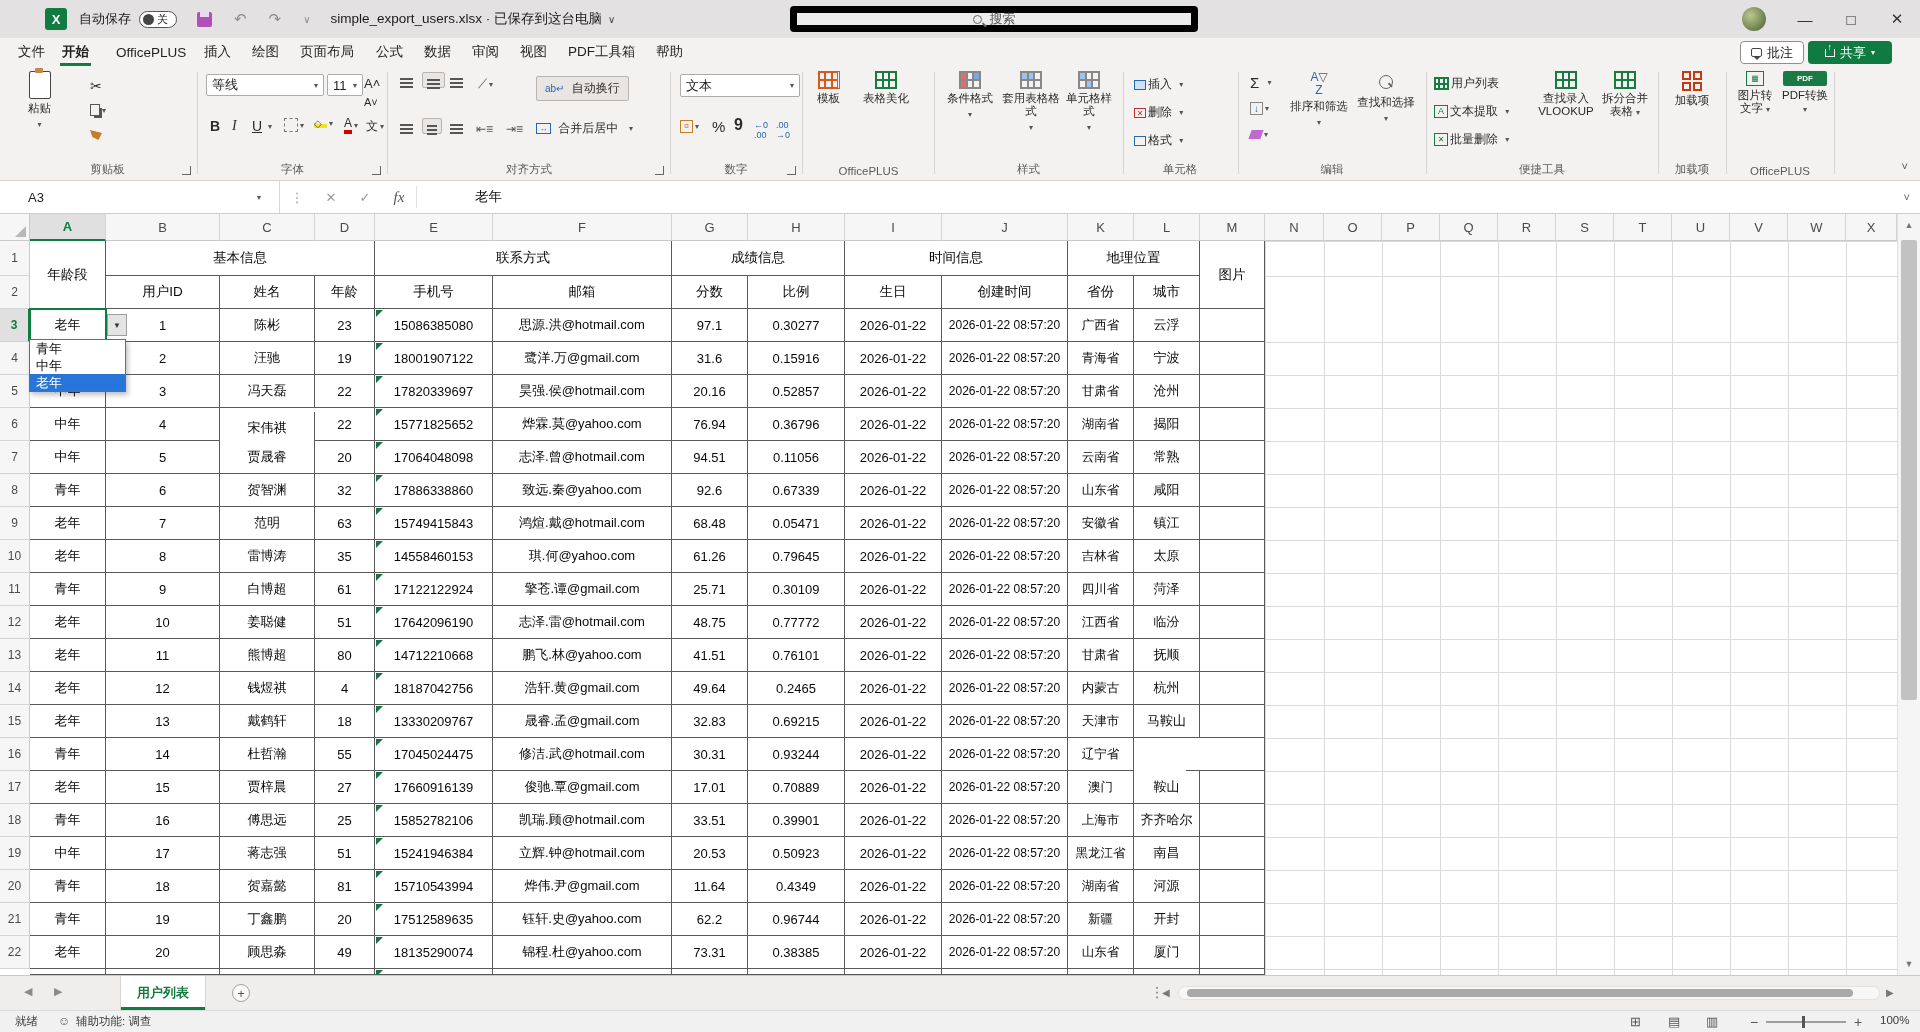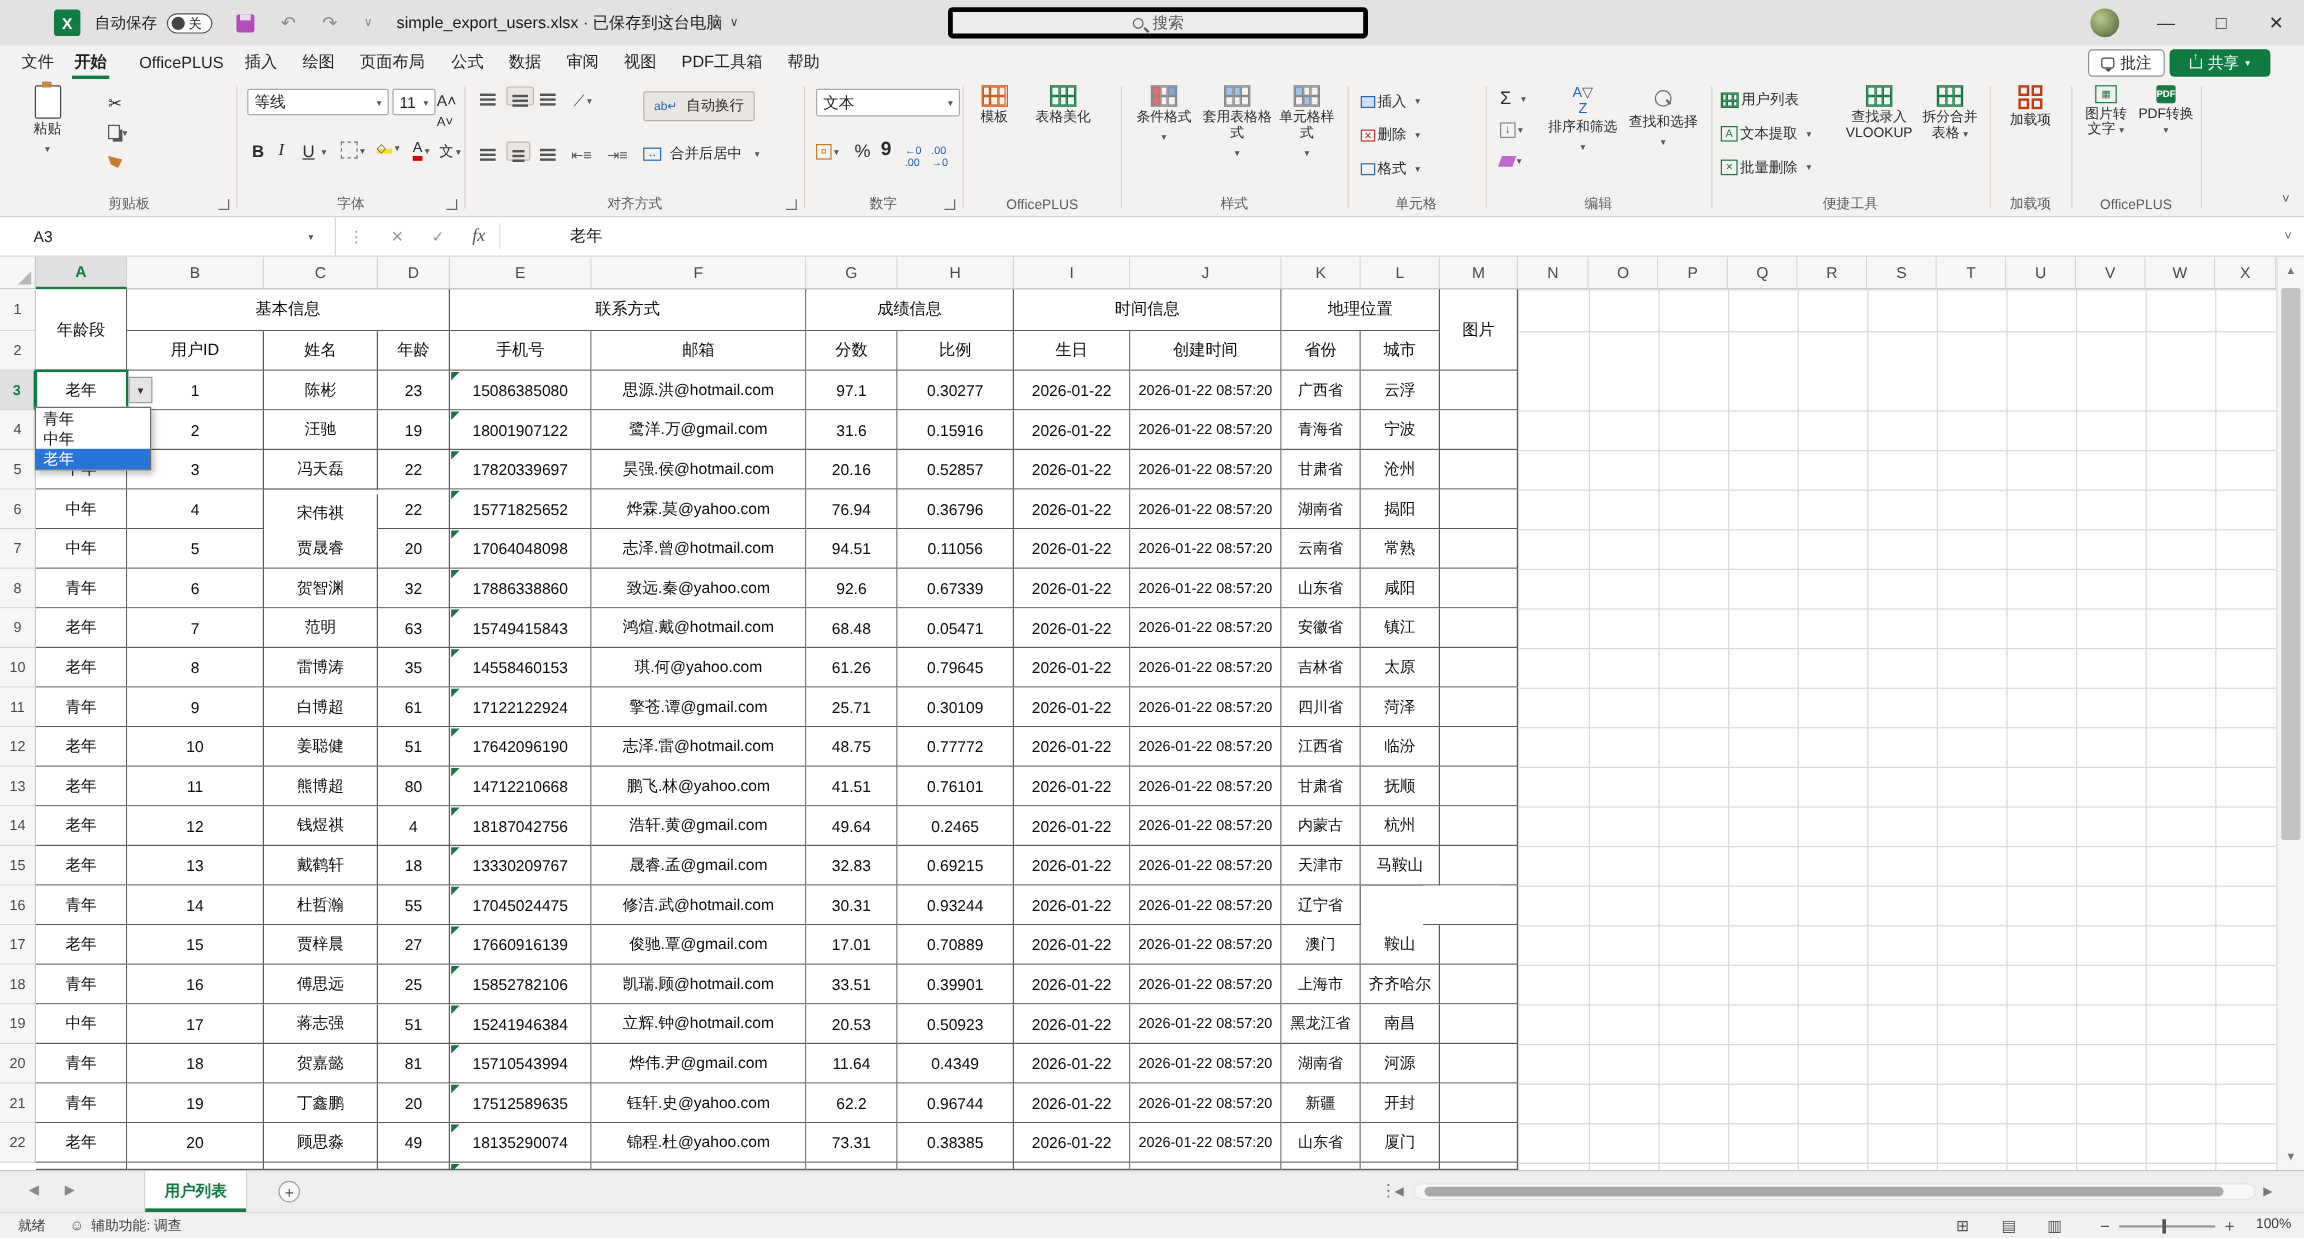--- a/index.html
+++ b/index.html
@@ -9,21 +9,21 @@
   
   #titlebar { position:absolute; left:0; top:0; width:1920px; height:38px; background:#e3e1e1; display:flex; align-items:center; }
   .xlicon { width:22px; height:22px; margin-left:45px; background:#107C41; border-radius:3px; color:#fff; font-weight:bold; font-size:13px; display:flex; align-items:center; justify-content:center; }
   .tb-txt { font-size:13px; color:#222; margin-left:12px; white-space:nowrap; }
   .toggle { width:38px; height:17px; border:1px solid #555; border-radius:9px; background:#fff; margin-left:8px; display:flex; align-items:center; font-size:11px; color:#222; padding:0 3px; gap:3px;}
   .knob { width:11px; height:11px; border-radius:50%; background:#444; }
   .qat { font-size:15px; color:#8a8a8a; margin-left:22px; }
   .saveic { width:15px; height:15px; background:#b14eb8; margin-left:20px; position:relative; border-radius:2px;}
   .saveic:before { content:""; position:absolute; left:3px; top:0; width:9px; height:5px; background:#e9d9ef;}
   .fname { font-size:13.5px; color:#1a1a1a; margin-left:20px; white-space:nowrap;}
-  .srch { position:absolute; left:790px; top:6px; width:350px; height:26px; background:#ececec; border:4px solid #000000; border-radius:4px; display:flex; align-items:center; justify-content:center; gap:8px; font-size:13px; color:#555;}
+  .srch { position:absolute; left:790px; top:6px; width:408px; height:26px; background:#ececec; border:7px solid #000000; border-radius:4px; display:flex; align-items:center; justify-content:center; gap:8px; font-size:13px; color:#555;}
   .mag { width:9px; height:9px; border:1.5px solid #666; border-radius:50%; position:relative;}
   .mag:after { content:""; position:absolute; left:8px; top:8px; width:5px; height:1.5px; background:#666; transform:rotate(45deg);}
   .avatar { position:absolute; left:1742px; top:7px; width:24px; height:24px; border-radius:50%; background:radial-gradient(circle at 35% 35%, #b9c98e, #6b7d4d 70%, #474f33);}
   .winbtn { position:absolute; top:0; width:46px; height:38px; display:flex; align-items:center; justify-content:center; font-size:15px; color:#333;}
 
   
   #tabsbar { position:absolute; left:0; top:38px; width:1920px; height:28px; background:#f4f2f1; }
   .rtab { position:absolute; top:0; height:28px; display:flex; align-items:center; font-size:13.5px; color:#1f1f1f; padding:0 4px; }
   .rtab.active { font-weight:bold; }
   .rtab.active:after { content:""; position:absolute; left:2px; right:2px; bottom:0; height:3px; background:#107C41; }
@@ -48,21 +48,21 @@
   .clipb:before { content:""; position:absolute; left:5px; top:-4px; width:8px; height:5px; background:#c98545; border-radius:1px;}
   .minitbl { width:22px; height:18px; border:1.6px solid currentColor; display:grid; grid-template-columns:1fr 1fr 1fr; grid-template-rows:1fr 1fr;}
   .minitbl div { border:0.6px solid currentColor; }
   .fontbox { height:22px; background:#fff; border:1px solid #ababab; border-radius:2px; display:flex; align-items:center; justify-content:space-between; font-size:13px; color:#222; padding:0 5px;}
   .lines3 { width:13px; height:2px; background:#555; box-shadow:0 4px 0 #555, 0 8px 0 #555; }
   .lines3.ctr { width:10px; }
   .boxed { border:1px solid #b9b5b2; background:#e8e5e3; border-radius:2px; }
   .numfmt { position:absolute; left:8px; top:8px; width:120px; height:23px; }
   .grid4o { width:20px; height:20px; display:grid; grid-template-columns:1fr 1fr; grid-template-rows:1fr 1fr; gap:2px;}
   .grid4o div { border:2px solid #c33b14; }
-  .pdfbadge { width:16px; height:15px; background:#1a7a44; color:#fff; font-size:8px; font-weight:bold; display:flex; align-items:center; justify-content:center; border-radius:2px;}
+  .pdfbadge { width:44px; height:15px; background:#1a7a44; color:#fff; font-size:8px; font-weight:bold; display:flex; align-items:center; justify-content:center; border-radius:2px;}
   .collapse { position:absolute; right:12px; bottom:8px; font-size:11px; color:#555; }
 
   
   #fbar { position:absolute; left:0; top:181px; width:1920px; height:33px; background:#fff; border-bottom:1px solid #d0cecd; display:flex; align-items:center;}
   #namebox { width:280px; height:100%; border-right:1px solid #d9d7d6; display:flex; align-items:center; font-size:13px; color:#222; padding-left:28px; position:relative;}
   #namebox .dd { position:absolute; right:18px; }
   .fbtn { font-size:13px; color:#9a9a9a; width:34px; text-align:center;}
   #fx { font-style:italic; font-family:"Liberation Serif",serif; color:#555; font-size:15px;}
   #fvalue { font-size:13.5px; color:#111; margin-left:58px;}
   .fchev { position:absolute; right:10px; font-size:11px; color:#666;}

